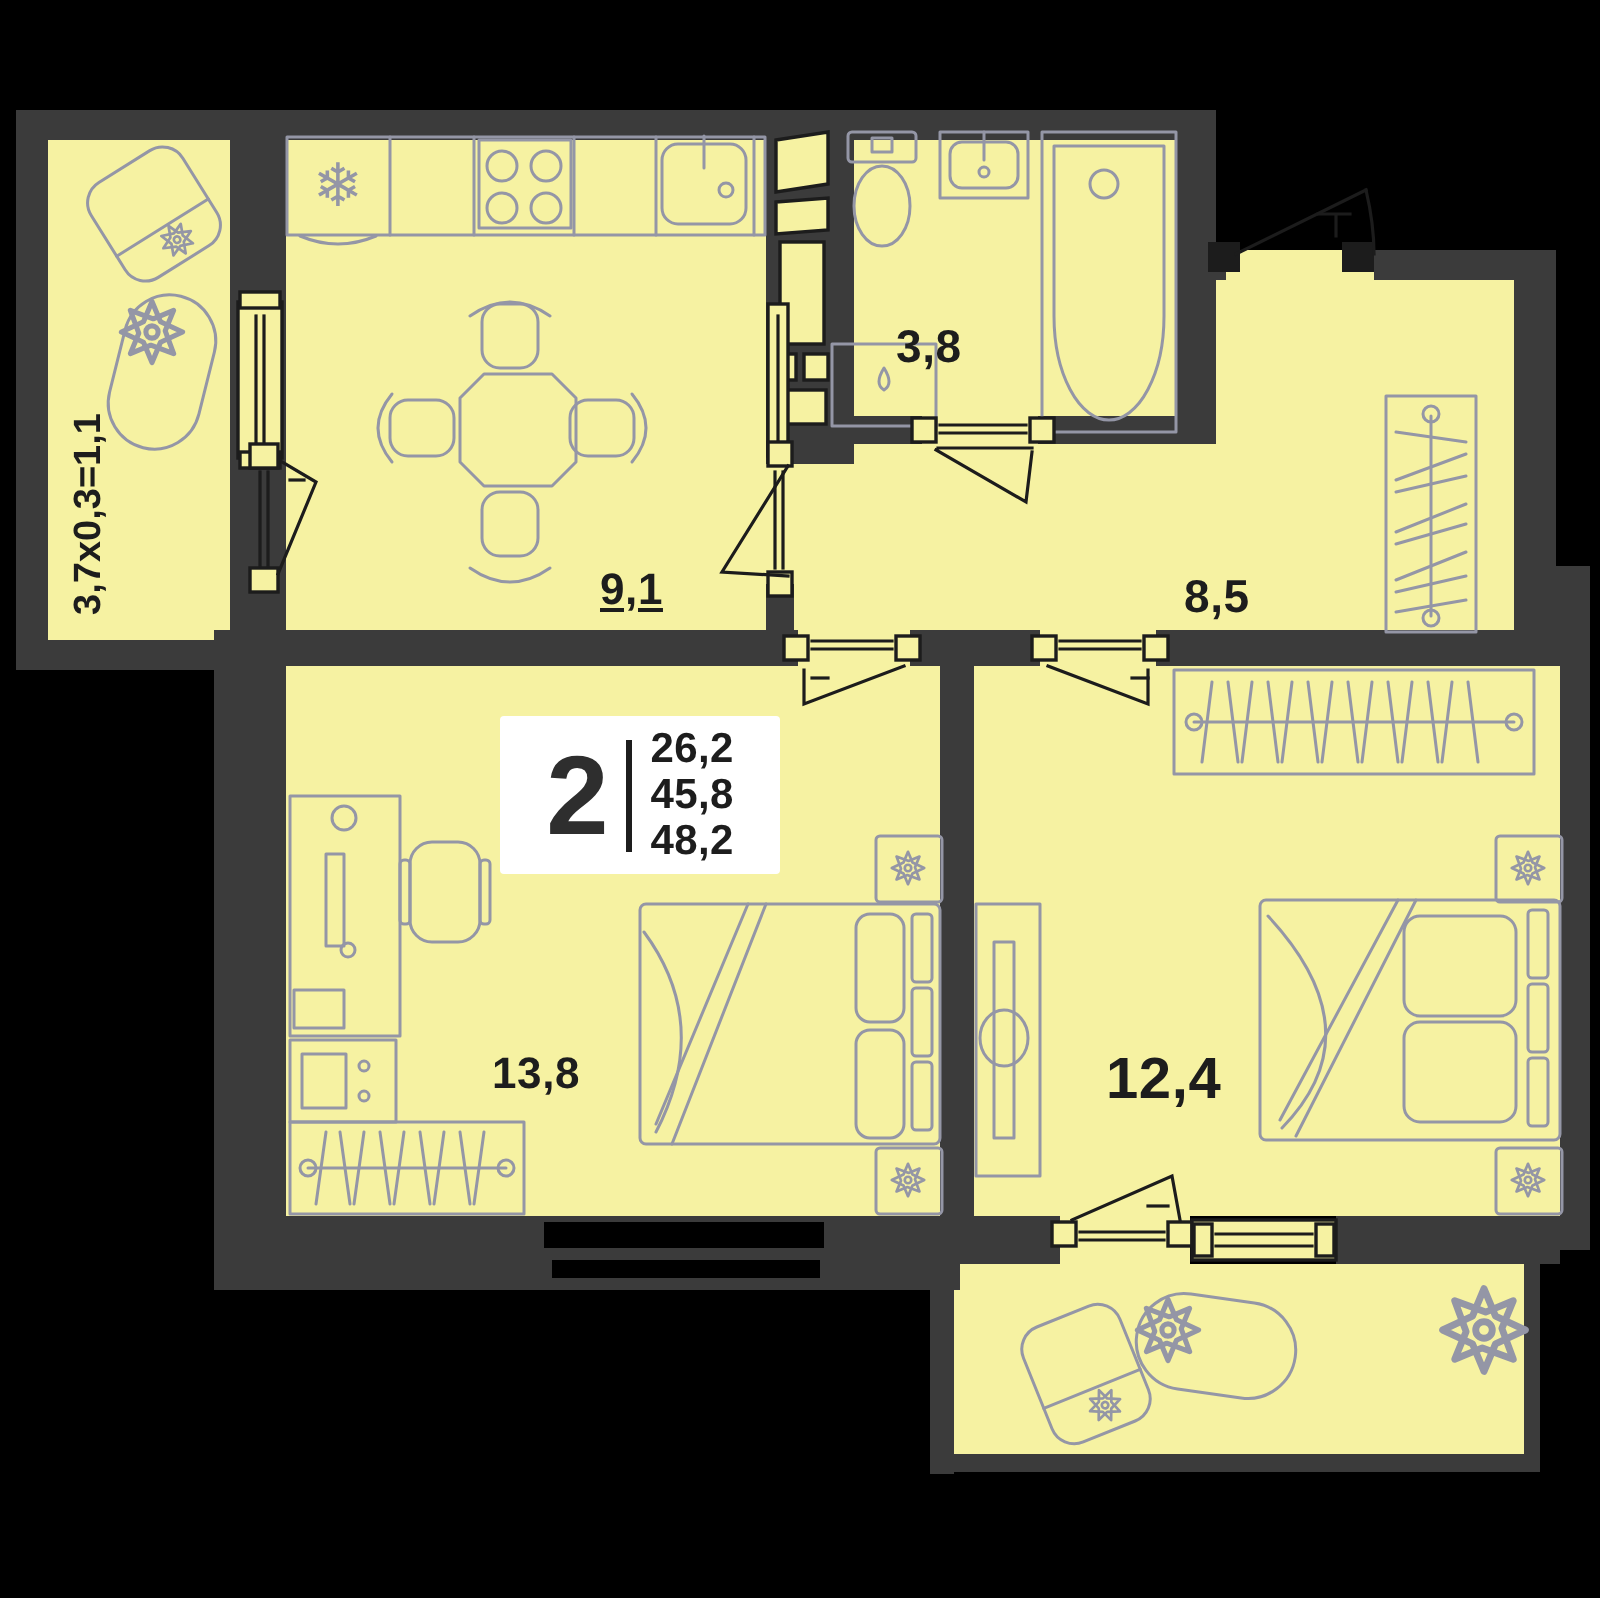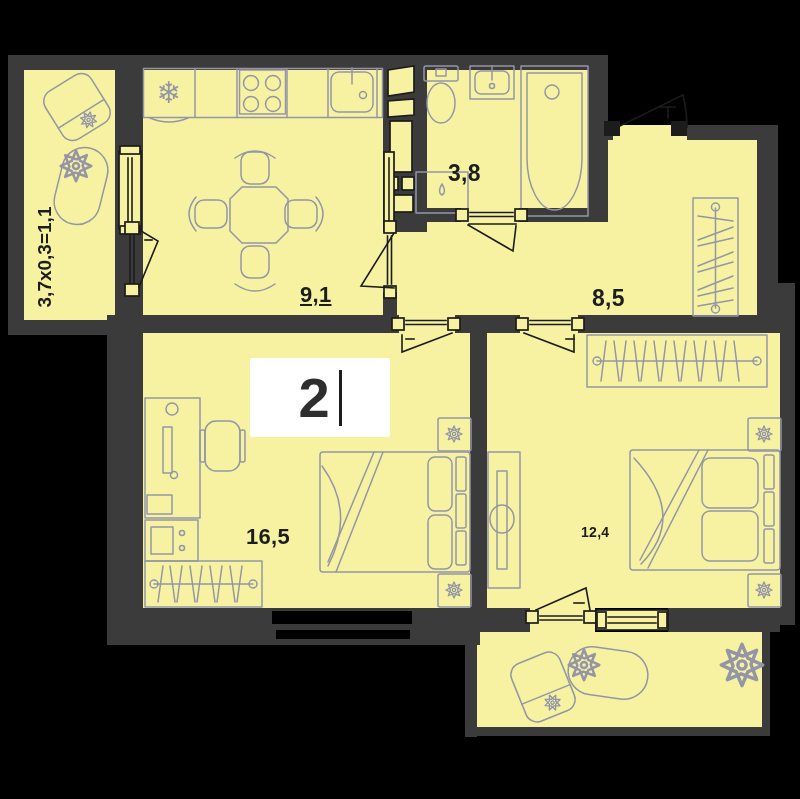--- a/index.html
+++ b/index.html
@@ -339,22 +339,27 @@
       <use href="#flower" transform="translate(584,665) scale(1.7)"></use>
     </g>
     <g class="f">
       <use href="#flower" transform="translate(742,665) scale(2.3)"></use>
     </g>
   </svg>
 
   <div class="lbl" style="left:300px;top:250px;font-size:22px;text-decoration:underline;">9,1</div>
   <div class="lbl" style="left:448px;top:128px;font-size:23px;">3,8</div>
   <div class="lbl" style="left:592px;top:253px;font-size:23px;">8,5</div>
-  <div class="lbl" style="left:246px;top:492px;font-size:22px;">16,5</div>
-  <div class="lbl" style="left:581px;top:492px;font-size:14px;">12,4</div>
+  <div class="lbl" style="left:246px;top:492px;font-size:22px;">13,8</div>
+  <div class="lbl" style="left:553px;top:492px;font-size:29px;">12,4</div>
   <div class="lbl-rot" style="left:-25px;top:246px;font-size:19px;">3,7x0,3=1,1</div>
 
   <div id="infobox">
     <div class="big">2</div>
     <div class="sep"></div>
+    <div class="nums">
+      <span>26,2</span>
+      <span>45,8</span>
+      <span>48,2</span>
+    </div>
   </div>
 
 </div>
 
 </body></html>

